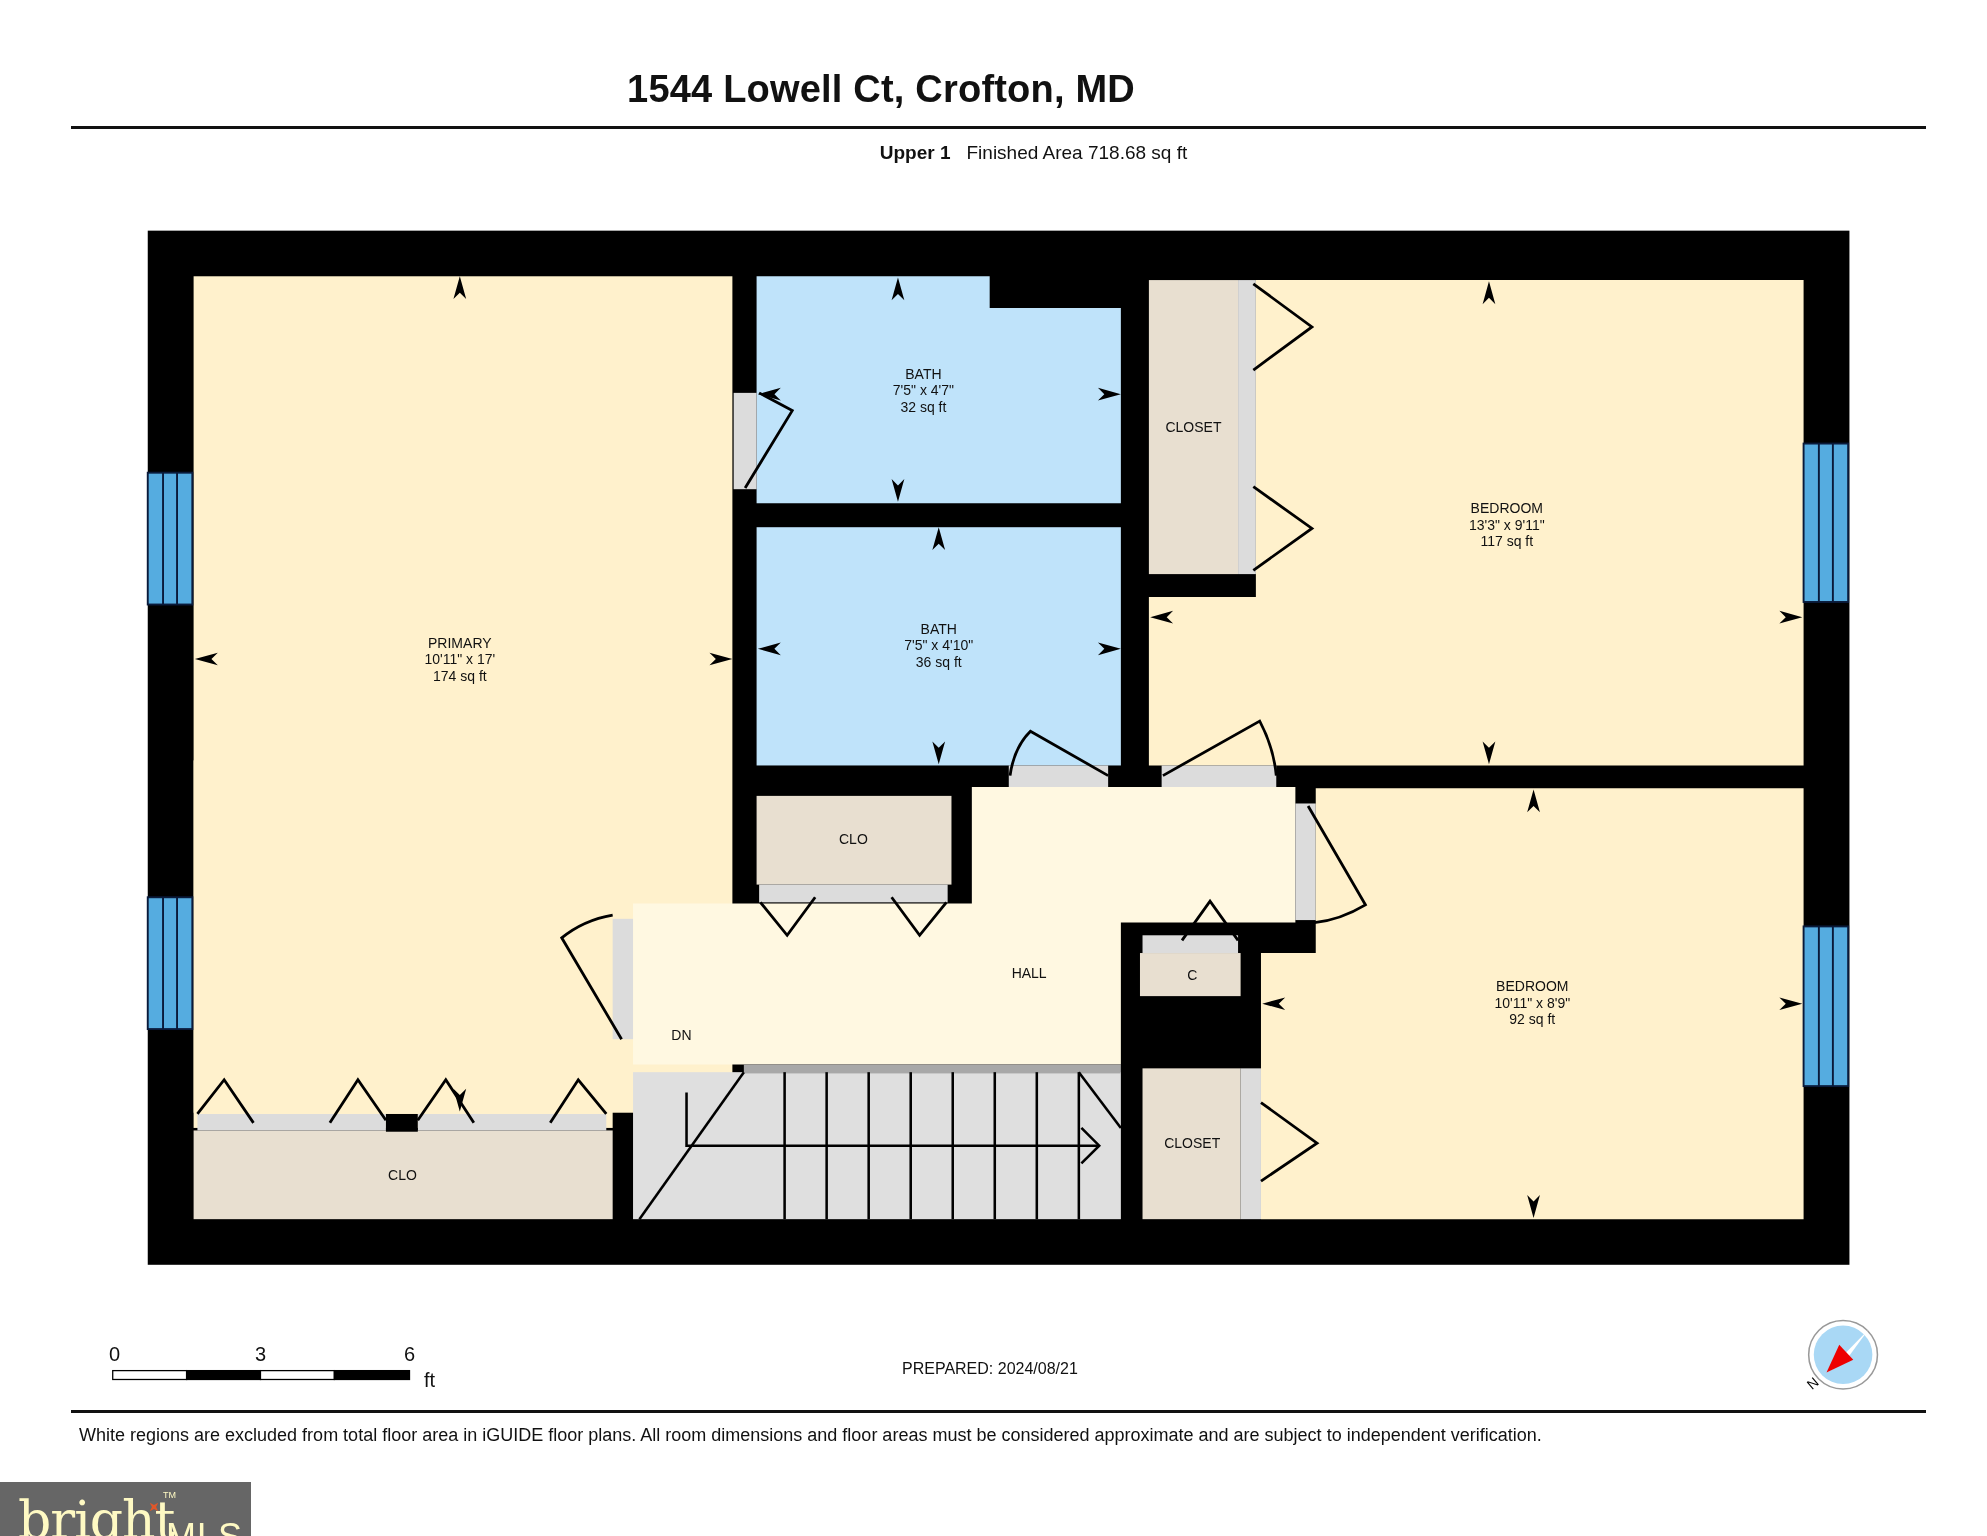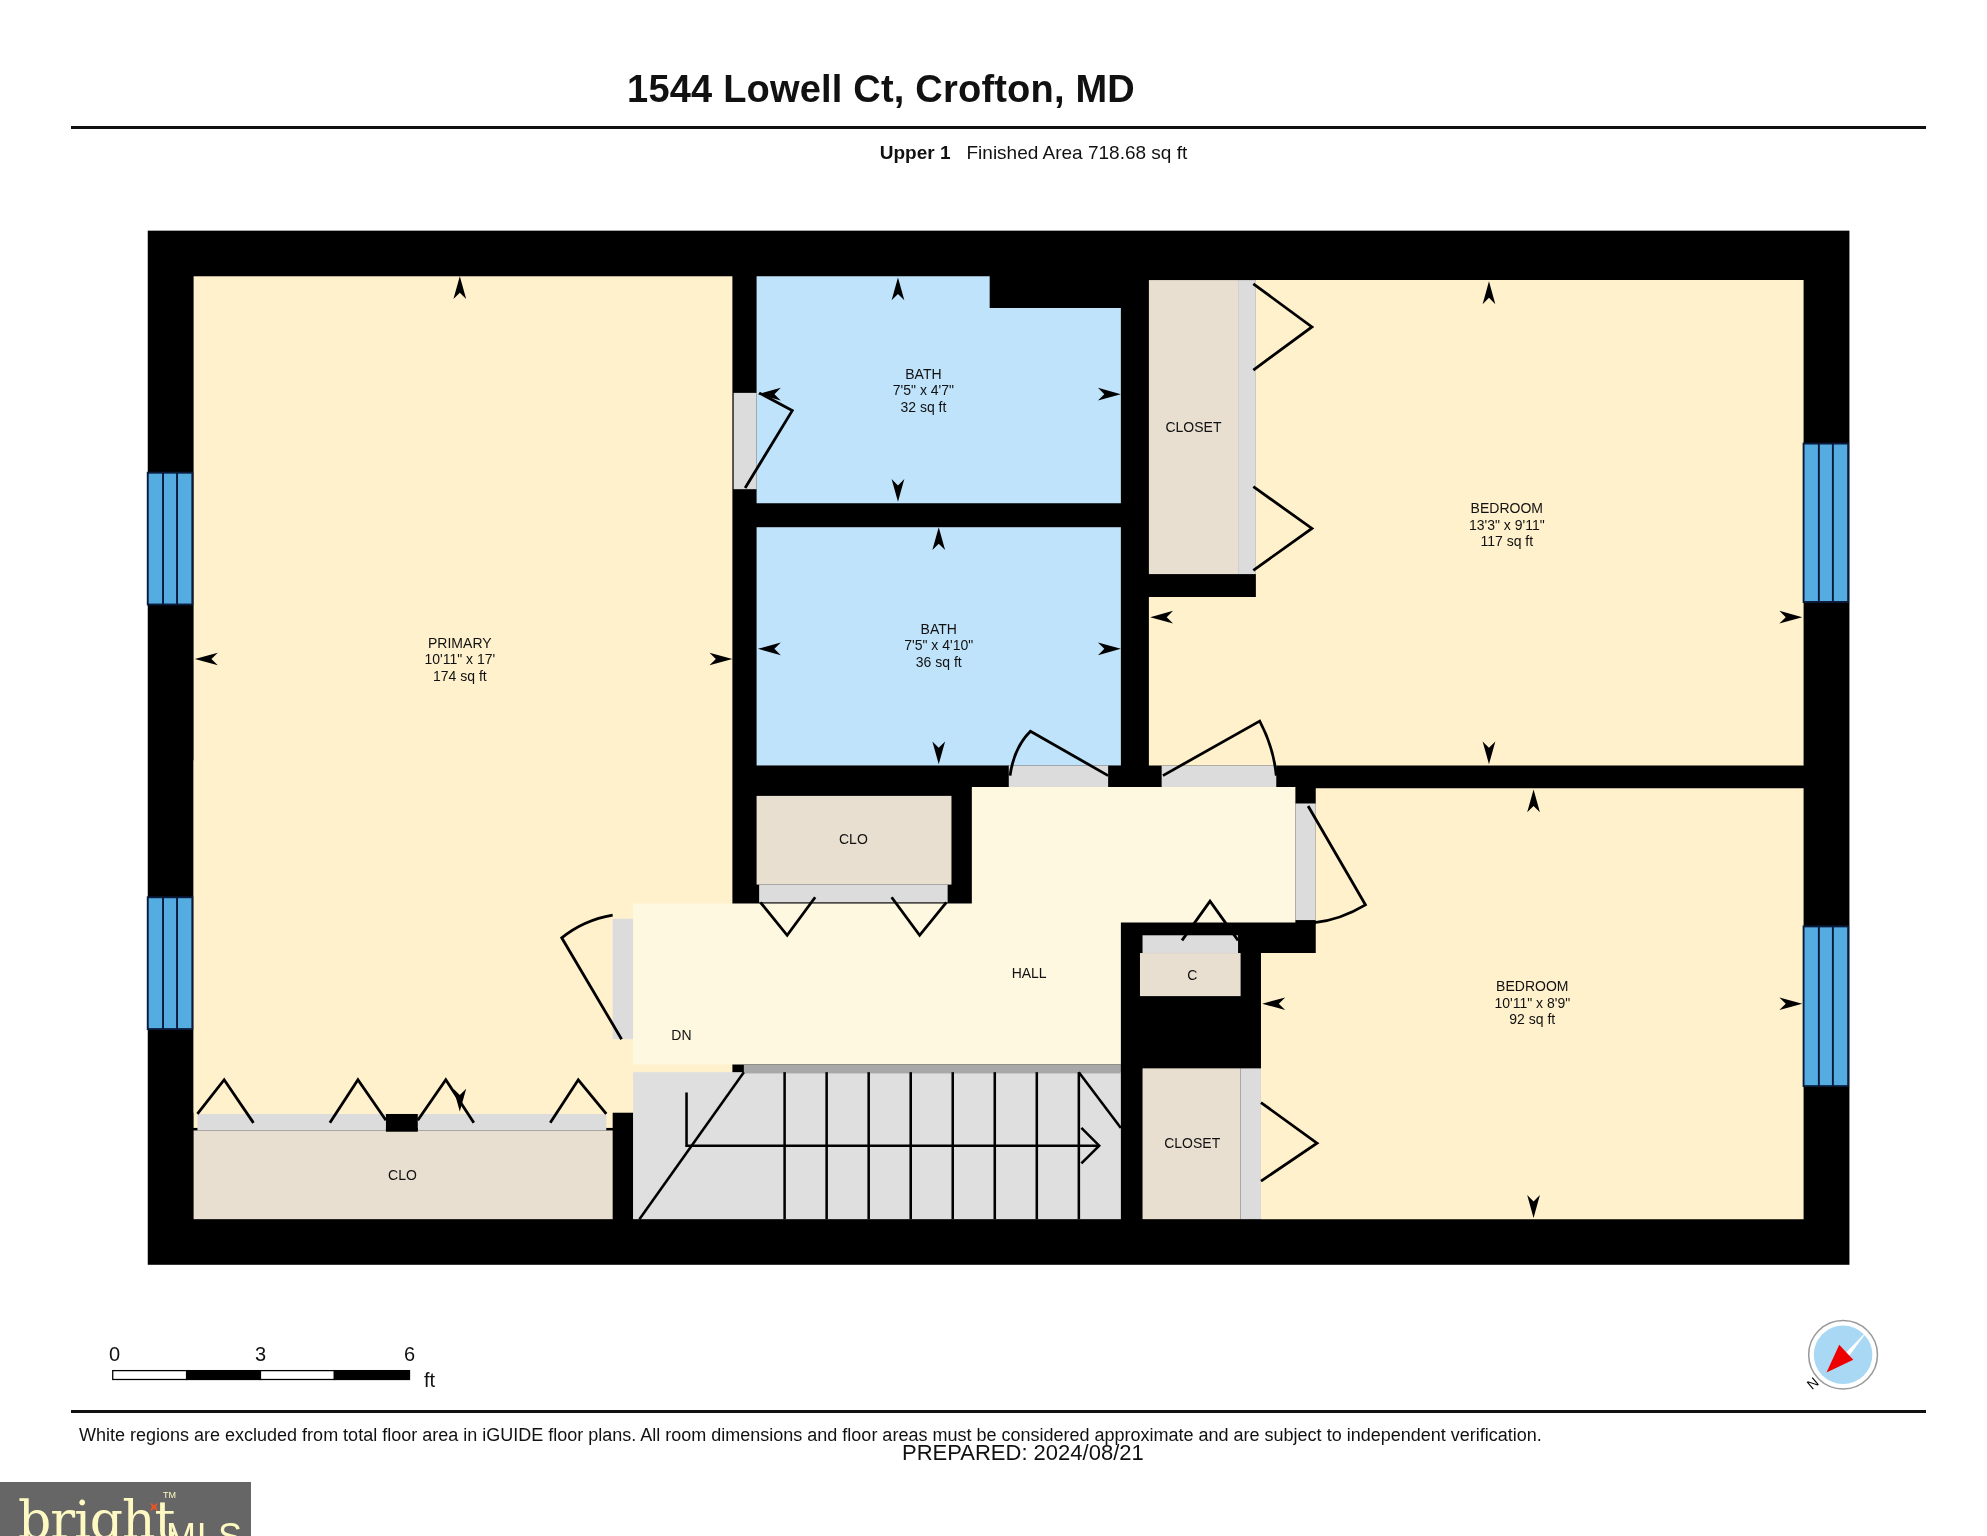--- a/index.html
+++ b/index.html
@@ -2,21 +2,21 @@
 <html><head>
 <meta charset="utf-8">
 <style>
   html,body{margin:0;padding:0;background:#fff;}
   body{width:1987px;height:1536px;position:relative;overflow:hidden;font-family:"Liberation Sans",sans-serif;color:#111;}
   .title{position:absolute;left:0;width:1762px;top:68px;text-align:center;font-size:38px;font-weight:bold;letter-spacing:0.2px;}
   .rule-top{position:absolute;left:71px;width:1855px;top:126px;height:3px;background:#111;}
   .subtitle{position:absolute;left:0;width:1987px;top:142px;text-align:center;font-size:19px;padding-left:40px;}
   .subtitle .lvl{font-weight:bold;margin-right:16px;}
   svg.plan{position:absolute;left:0;top:0;}
-  .prepared{position:absolute;left:902px;top:1440px;font-size:22px;}
+  .prepared{position:absolute;left:902px;top:1360px;font-size:16px;}
   .rule-bot{position:absolute;left:71px;width:1855px;top:1410px;height:3px;background:#111;}
   .disclaimer{position:absolute;left:79px;top:1425px;font-size:18px;}
   .logo{position:absolute;left:0;top:1482px;width:251px;height:100px;background:#666;color:#fef9c3;}
   .logo .b{position:absolute;left:18px;top:8px;font-family:"DejaVu Serif",serif;font-size:52px;letter-spacing:-1px;}
   .logo .m{position:absolute;left:166px;top:34px;font-size:36px;letter-spacing:1px;}
   .logo .tm{position:absolute;left:163px;top:8px;font-size:9px;}
   .logo .star{position:absolute;left:148px;top:19px;width:12px;height:12px;background:#e0572a;transform:rotate(45deg);clip-path:polygon(50% 0,62% 38%,100% 50%,62% 62%,50% 100%,38% 62%,0 50%,38% 38%);}
   .scale-lbl{position:absolute;font-size:20px;}
 </style>
 </head>

